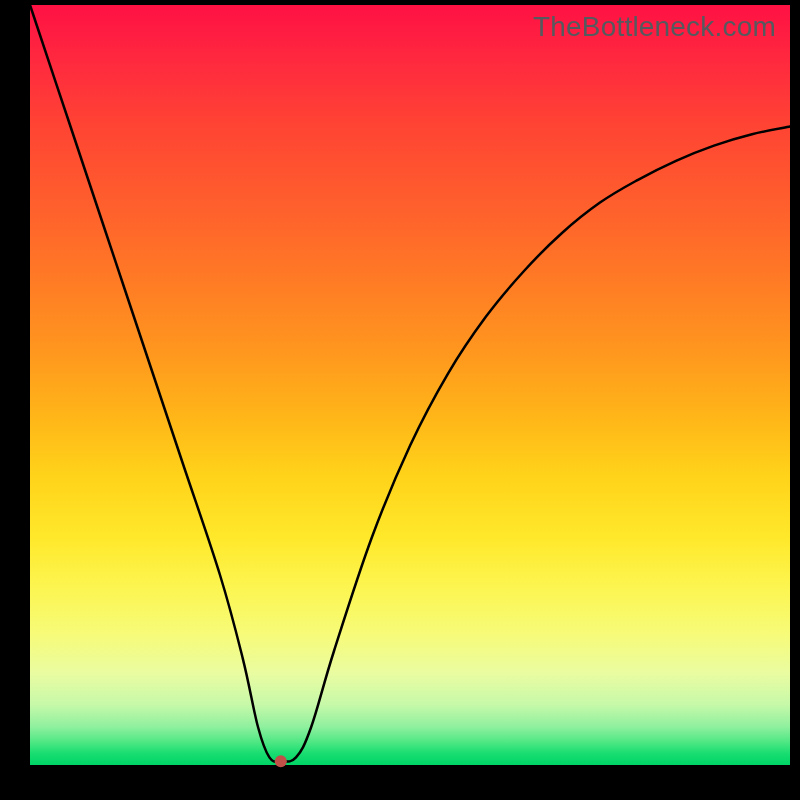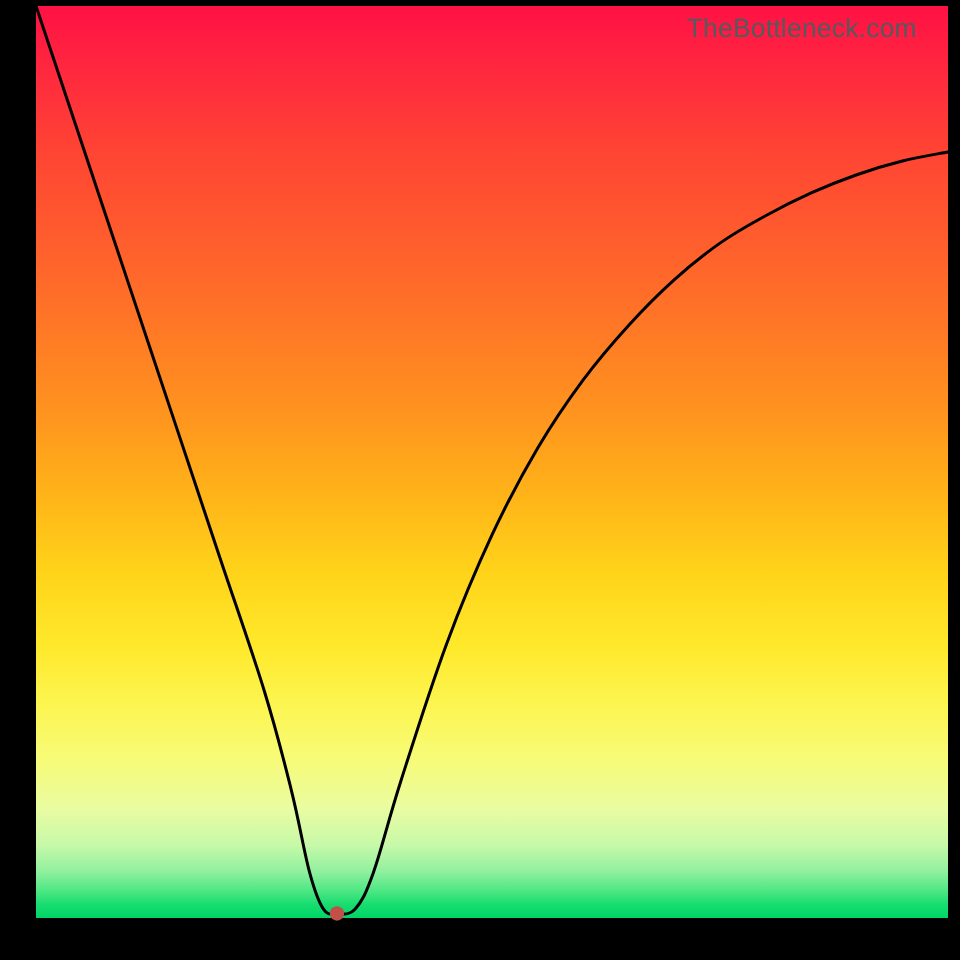--- a/index.html
+++ b/index.html
@@ -40,23 +40,23 @@
       #c7f9a9 92%,
       #8ef09e 95%,
       #4ee784 97%,
       #18dd70 98.5%,
       #00d566 100%
     );
   }
   .watermark {
     position: absolute;
     top: 6px;
-    right: 26px;
+    right: 14px;
     color: #555a5f;
-    font-size: 22px;
+    font-size: 28px;
     font-weight: 500;
     letter-spacing: 0.2px;
     pointer-events: none;
     user-select: none;
   }
   svg.curve {
     position: absolute;
     left: 0;
     top: 0;
     width: 760px;

